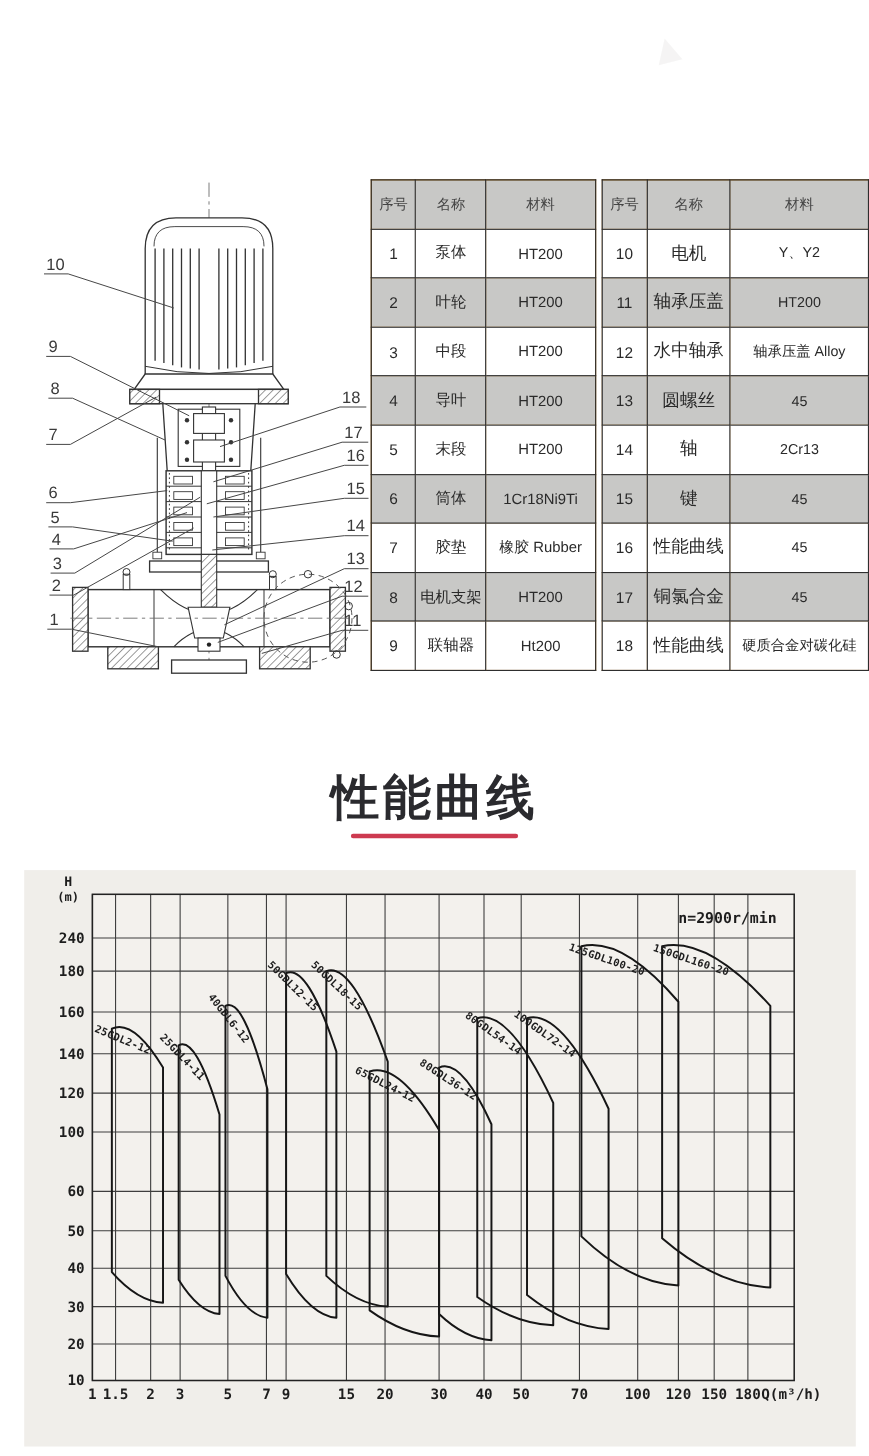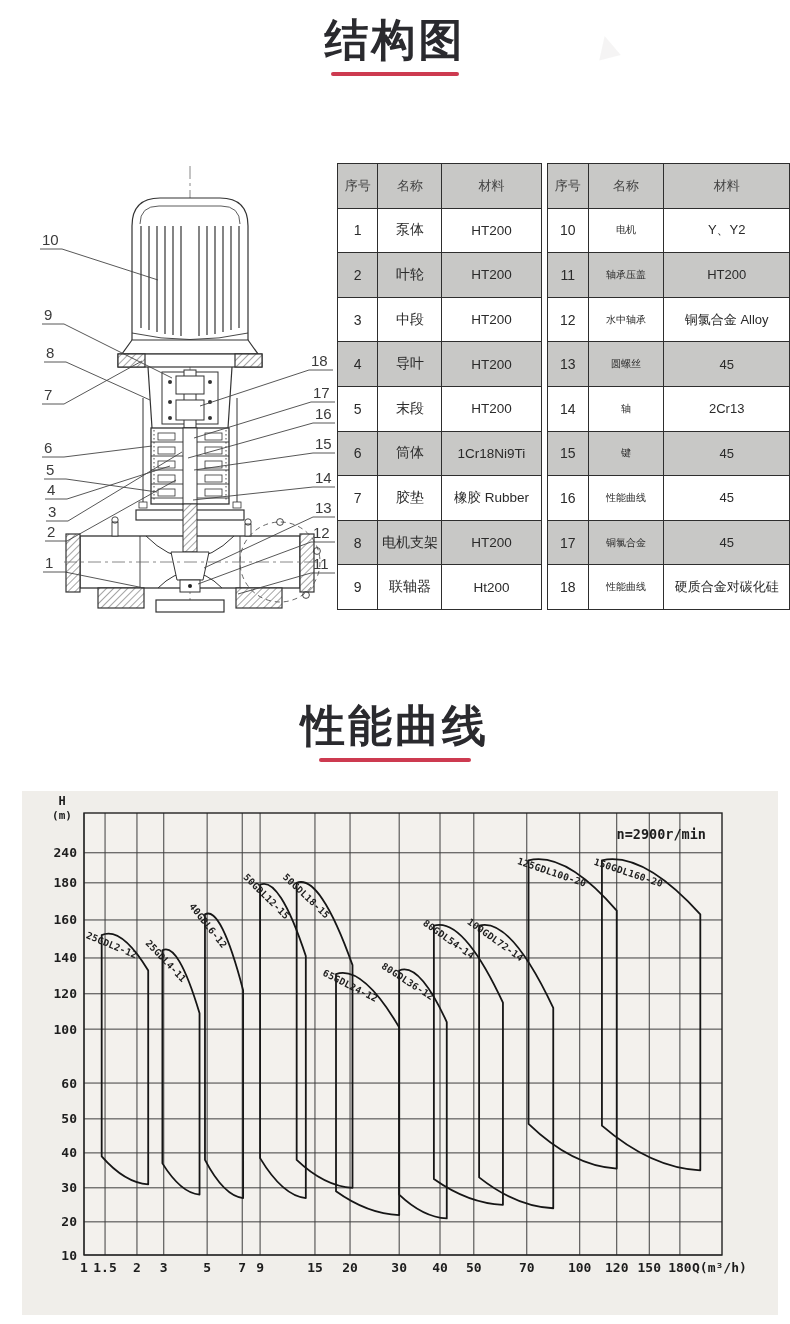--- a/index.html
+++ b/index.html
@@ -20,39 +20,35 @@
   #tables{position:absolute;left:337px;top:163px;display:flex;gap:5px;}
   #tables table{border-collapse:collapse;background:#a16207;padding-left:36px;}
   #tables td{border:1.2px solid #2e2e2e;height:43.6px;text-align:center;vertical-align:middle;
              font-size:14px;color:#2a2a2a;background:#fff;padding:0 2px;}
   #tables tr.hdr td{background:#c8c8c6;font-size:13px;color:#454545;}
   #tables tr.alt td{background:#c8c8c6;}
   #tblL td:nth-child(1){width:38px;}
   #tblL td:nth-child(2){width:64px;}
   #tblL td:nth-child(3){width:97px;font-size:13.5px;}
   #tblR td:nth-child(1){width:38px;}
-  #tblR td:nth-child(2){width:75px;font-size:10px;}
+  #tblR td:nth-child(2){width:75px;font-size:16px;}
   #tblR td:nth-child(3){width:127px;font-size:13px;}
 
   #chart-block{position:absolute;left:22px;top:791px;width:756px;height:524px;background:#f0eeea;}
   #chart-svg{width:756px;height:524px;display:block;}
   #chart-svg text{font-family:"DejaVu Sans Mono",monospace;fill:#1d1d1d;}
 
   .wm{position:absolute;opacity:0.07;color:#7c7370;pointer-events:none;
       font-size:46px;line-height:1;transform:rotate(-14deg);}
 </style>
 </head>
 <body>
 
 <div class="page">
 
-  <div class="sec-title" id="title-structure">
-    <div class="txt">结构图</div>
-    <div class="underline"></div>
-  </div>
 
   <div class="wm" style="left:352px;top:150px;">▲</div>
   <div class="wm" style="left:588px;top:26px;font-size:38px;">▲</div>
   <div class="wm" style="left:468px;top:848px;font-size:40px;">▲</div>
 
   <div id="pump-figure">
     <svg id="pump-svg" viewBox="0 0 305 470">
       <defs>
         <pattern id="h1" width="5" height="5" patternUnits="userSpaceOnUse" patternTransform="rotate(45)">
           <rect width="5" height="5" fill="#ffffff"></rect>
@@ -265,21 +261,21 @@
             <td>Y、Y2</td>
           </tr>
           <tr class="alt">
             <td>11</td>
             <td>轴承压盖</td>
             <td>HT200</td>
           </tr>
           <tr>
             <td>12</td>
             <td>水中轴承</td>
-            <td>铜氯合金 Alloy</td>
+            <td>轴承压盖 Alloy</td>
           </tr>
           <tr class="alt">
             <td>13</td>
             <td>圆螺丝</td>
             <td>45</td>
           </tr>
           <tr>
             <td>14</td>
             <td>轴</td>
             <td>2Cr13</td>

